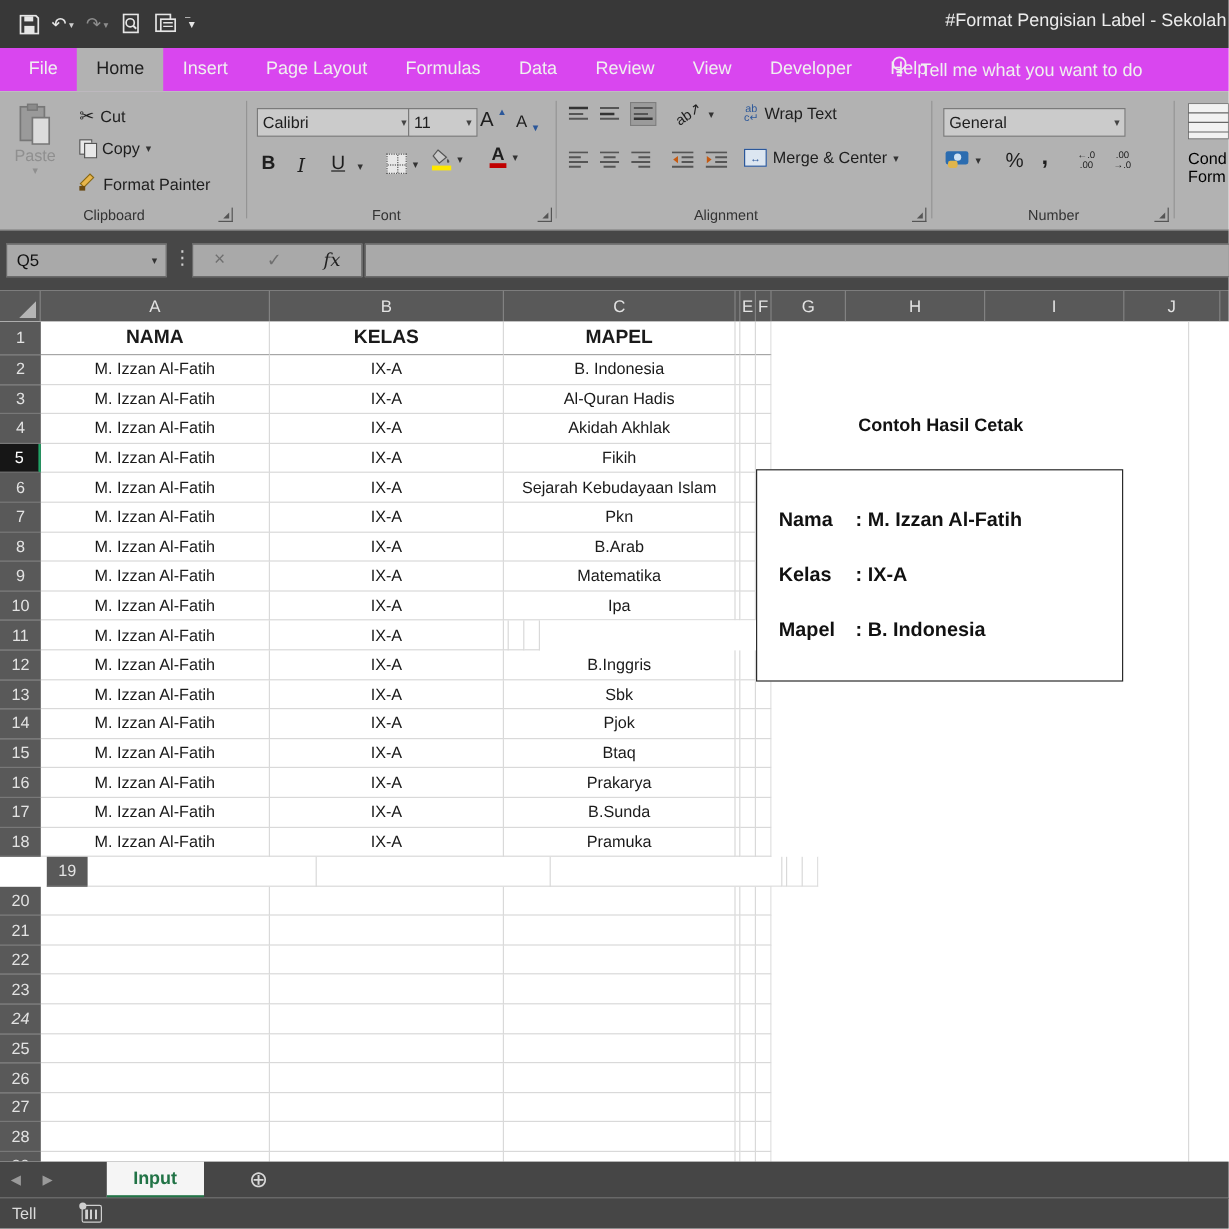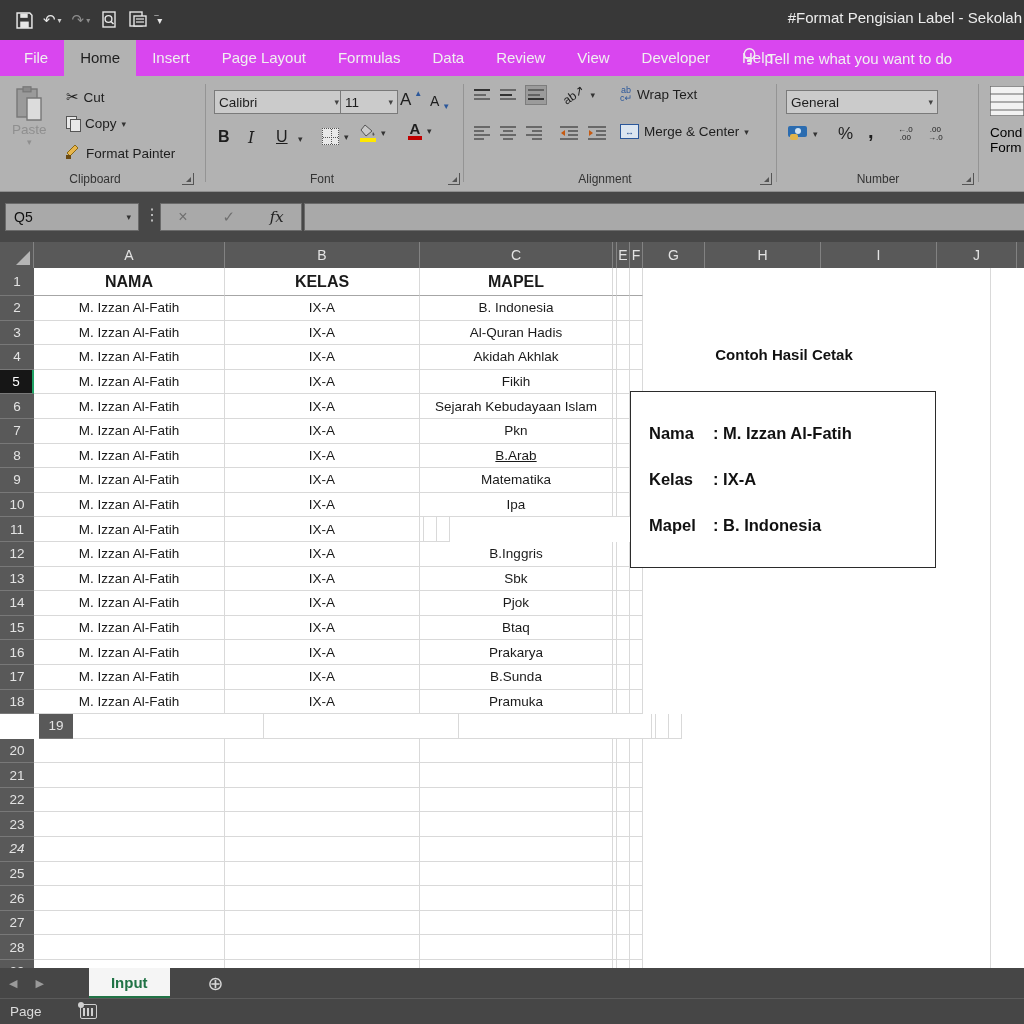--- a/index.html
+++ b/index.html
@@ -461,21 +461,21 @@
         <div class="cell" style="width: 193px;">Pkn</div>
         <div class="cell" style="width: 4px;"></div>
         <div class="cell" style="width: 13px;"></div>
         <div class="cell" style="width: 13px;"></div>
         <div class="filler"></div>
       </div>
       <div class="grow" style="height: 24.6px;">
         <div class="rhead">8</div>
         <div class="cell" style="width: 191px;">M. Izzan Al-Fatih</div>
         <div class="cell" style="width: 195px;">IX-A</div>
-        <div class="cell" style="width: 193px; text-decoration: underline;">B.Arab</div>
+        <div class="cell" style="width: 193px;">B.Arab</div>
         <div class="cell" style="width: 4px;"></div>
         <div class="cell" style="width: 13px;"></div>
         <div class="cell" style="width: 13px;"></div>
         <div class="filler"></div>
       </div>
       <div class="grow" style="height: 24.6px;">
         <div class="rhead">9</div>
         <div class="cell" style="width: 191px;">M. Izzan Al-Fatih</div>
         <div class="cell" style="width: 195px;">IX-A</div>
         <div class="cell" style="width: 193px;">Matematika</div>
@@ -696,17 +696,17 @@
   <div id="sheetbar" class="abs">
     <span class="nav">◀</span>
     <span class="nav">▶</span>
     <span class="stab">
         <span id="sheet-tab-label">Input</span>
       </span>
     <span id="addsheet">⊕</span>
   </div>
 
   <div id="statusbar" class="abs">
-    <span id="status-text">Page</span>
+    <span id="status-text">Tell</span>
     <span id="macro-icon"></span>
   </div>
 
 </div>
 
 </body></html>

